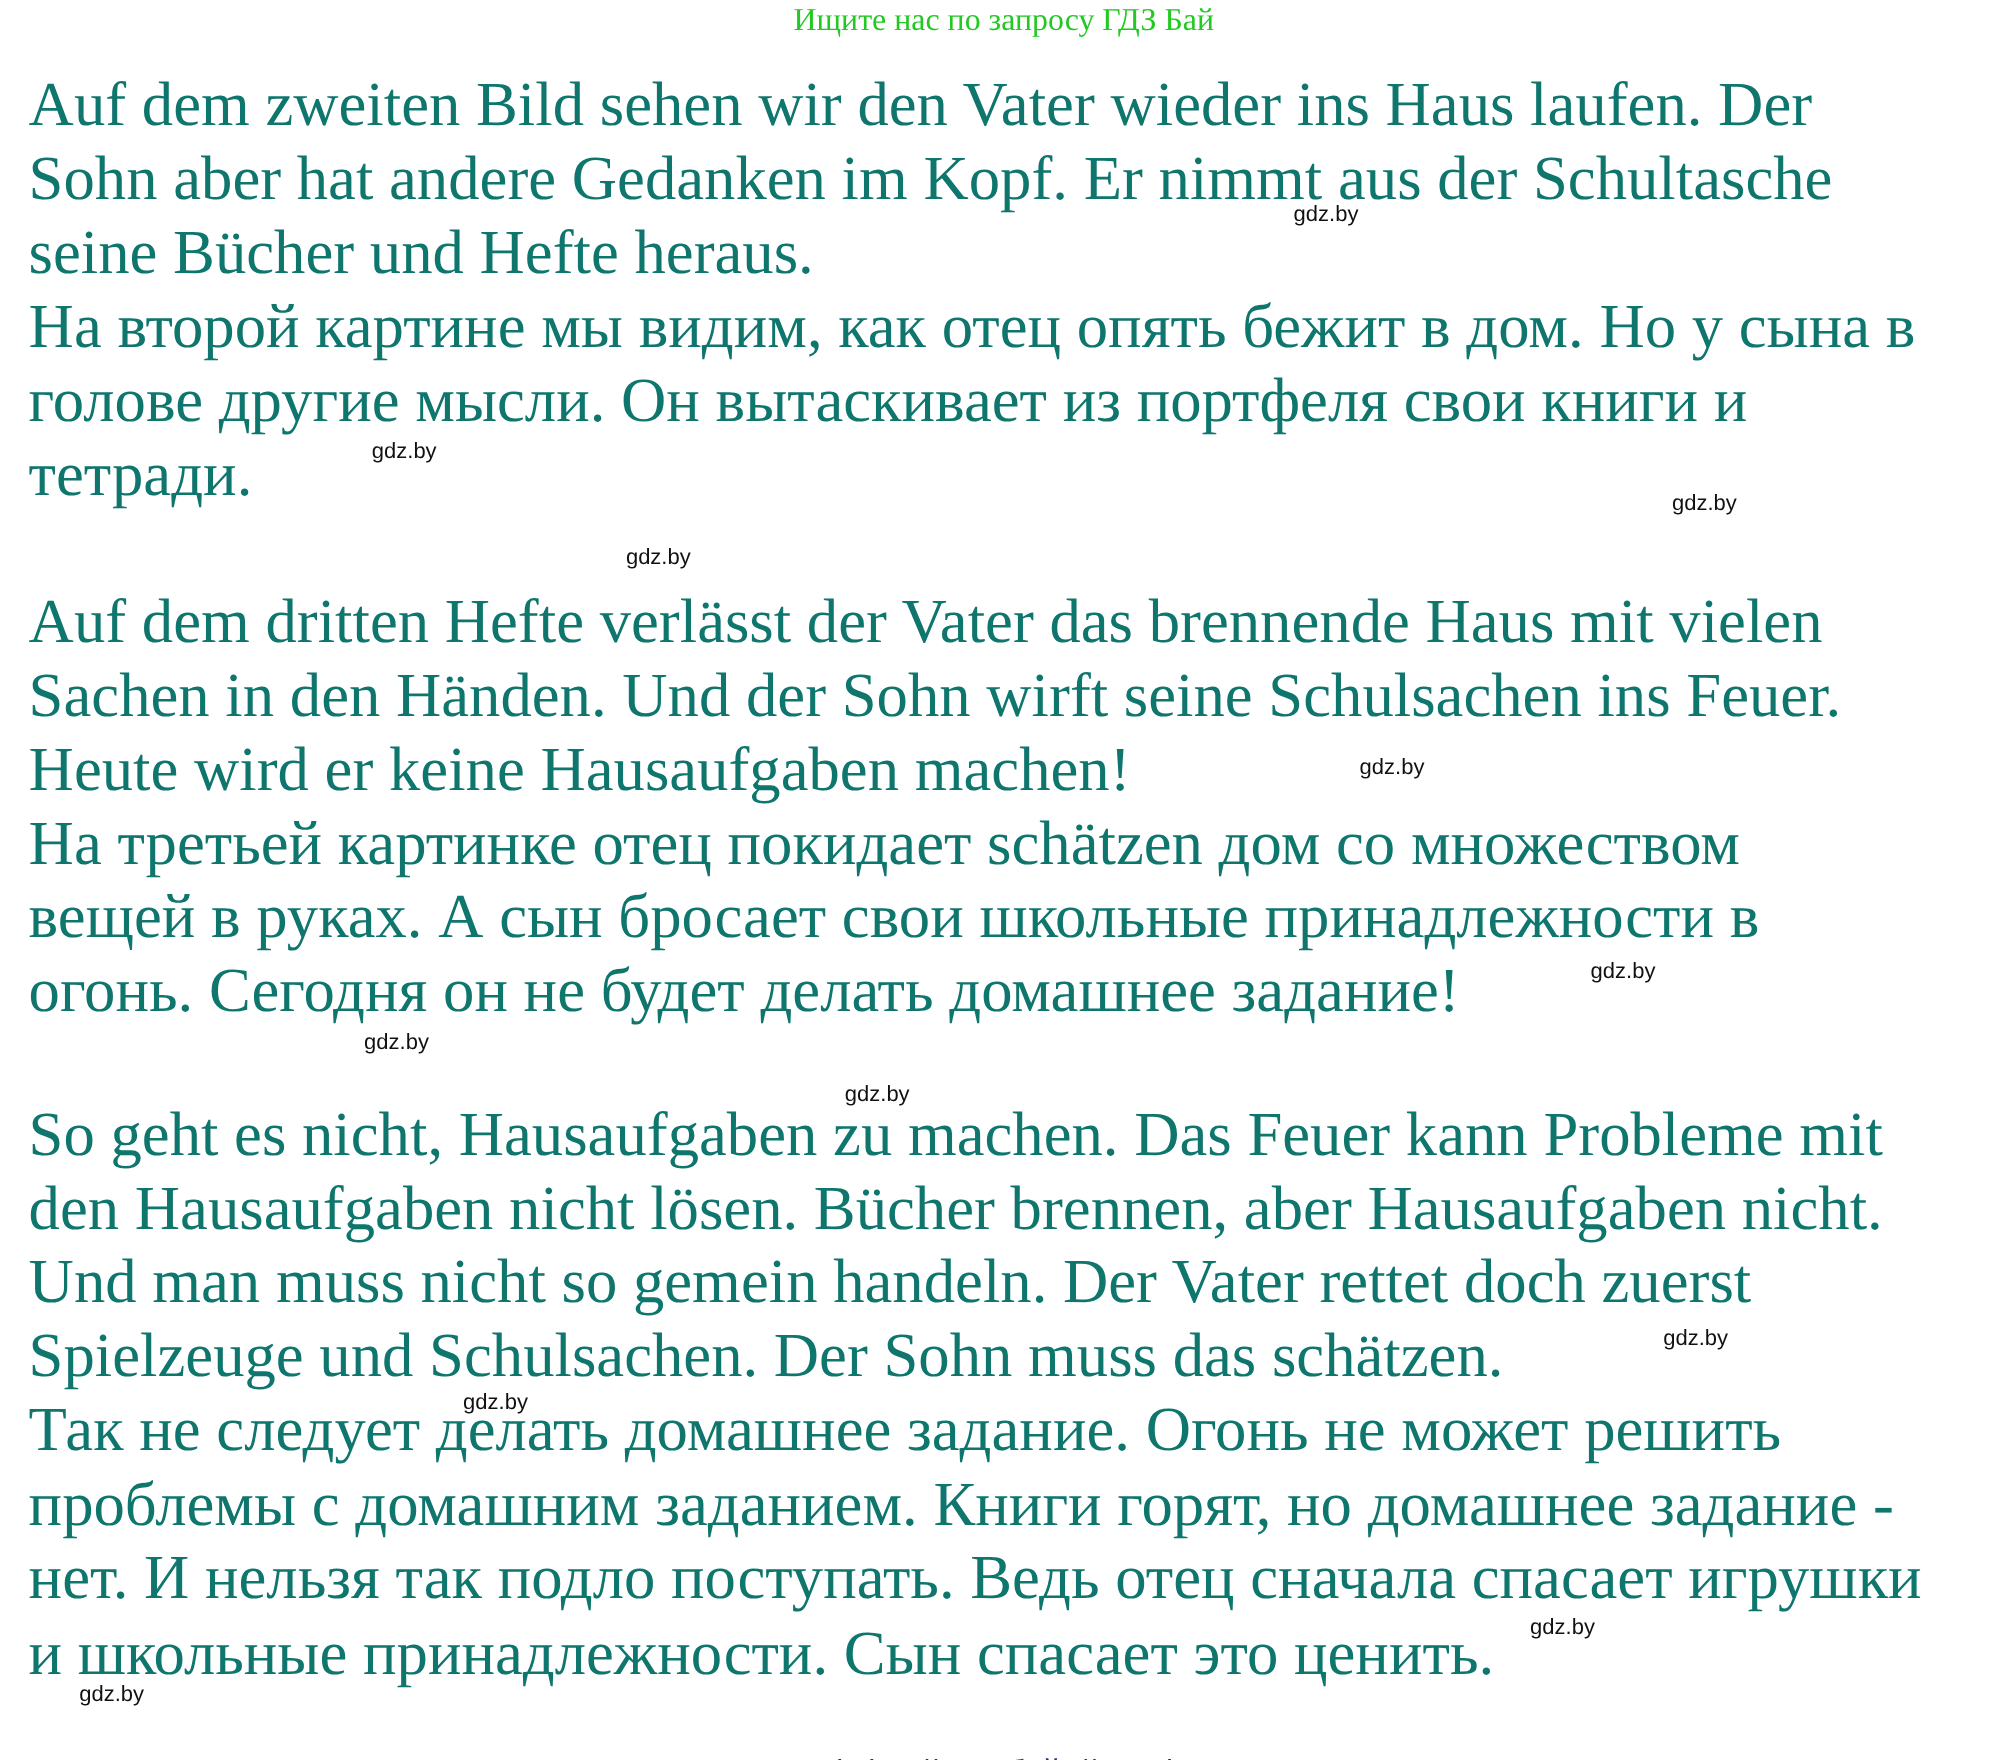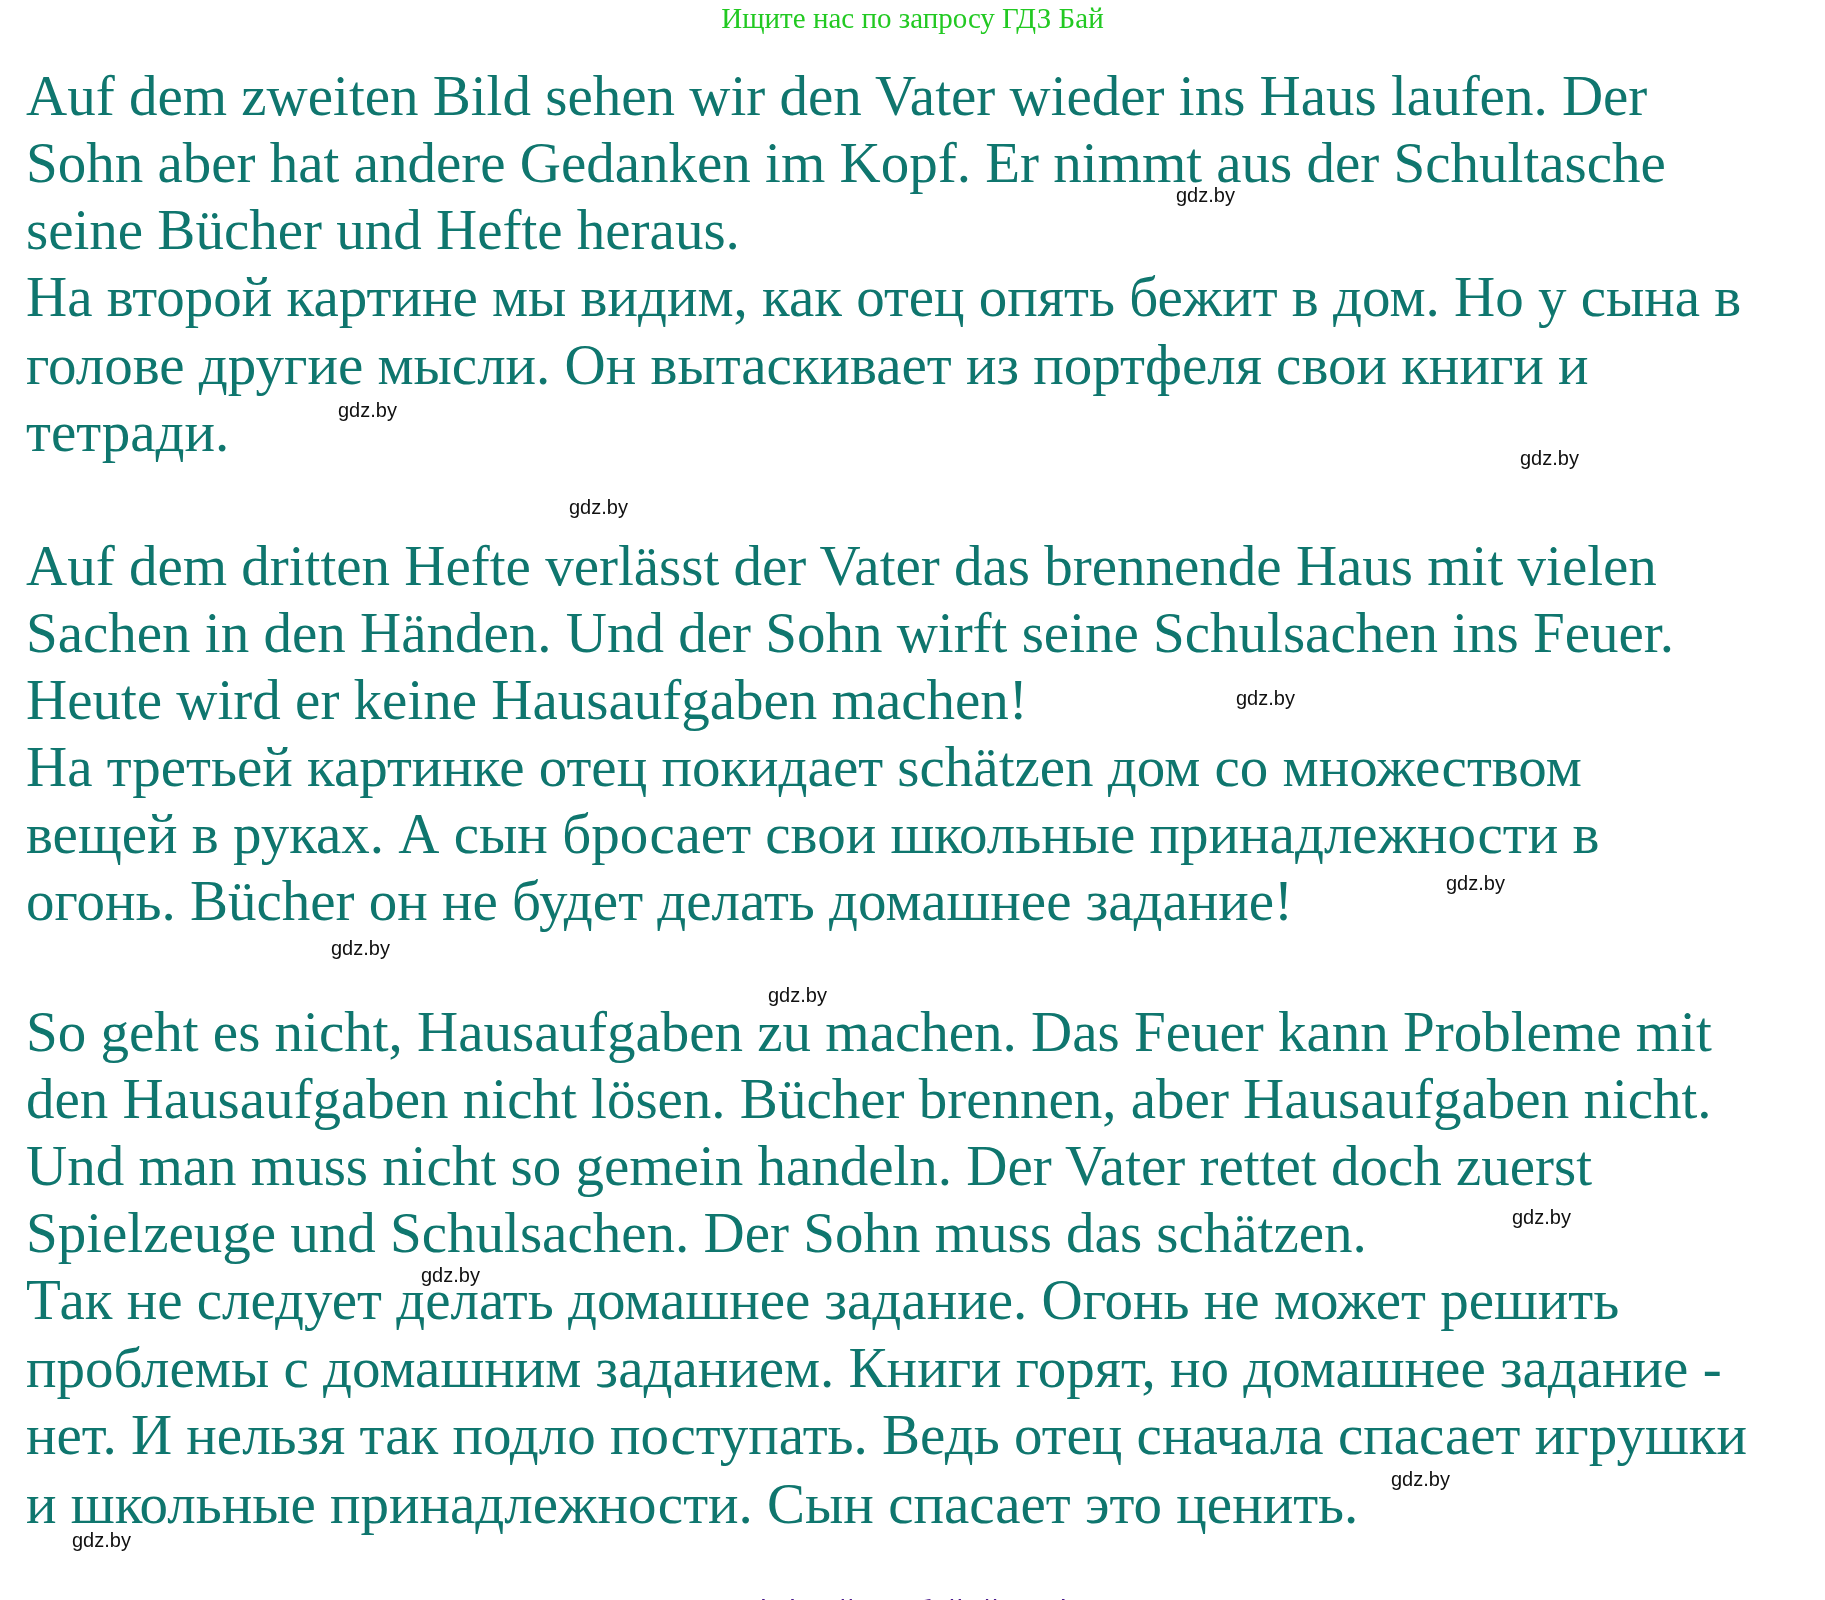--- a/index.html
+++ b/index.html
@@ -38,21 +38,21 @@
   <div class="line" style="top:336px">голове другие мысли. Он вытаскивает из портфеля свои книги и</div>
   <div class="line" style="top:403px">тетради.</div>
 </div>
 
 <div>
   <div class="line" style="top:537px">Auf dem dritten Hefte verlässt der Vater das brennende Haus mit vielen</div>
   <div class="line" style="top:604px">Sachen in den Händen. Und der Sohn wirft seine Schulsachen ins Feuer.</div>
   <div class="line" style="top:671px">Heute wird er keine Hausaufgaben machen!</div>
   <div class="line" style="top:738px">На третьей картинке отец покидает schätzen дом со множеством</div>
   <div class="line" style="top:805px">вещей в руках. А сын бросает свои школьные принадлежности в</div>
-  <div class="line" style="top:872px">огонь. Bücher он не будет делать домашнее задание!</div>
+  <div class="line" style="top:872px">огонь. Сегодня он не будет делать домашнее задание!</div>
 </div>
 
 <div>
   <div class="line" style="top:1003px">So geht es nicht, Hausaufgaben zu machen. Das Feuer kann Probleme mit</div>
   <div class="line" style="top:1070px">den Hausaufgaben nicht lösen. Bücher brennen, aber Hausaufgaben nicht.</div>
   <div class="line" style="top:1137px">Und man muss nicht so gemein handeln. Der Vater rettet doch zuerst</div>
   <div class="line" style="top:1204px">Spielzeuge und Schulsachen. Der Sohn muss das schätzen.</div>
   <div class="line" style="top:1271px">Так не следует делать домашнее задание. Огонь не может решить</div>
   <div class="line" style="top:1339px">проблемы с домашним заданием. Книги горят, но домашнее задание -</div>
   <div class="line" style="top:1406px">нет. И нельзя так подло поступать. Ведь отец сначала спасает игрушки</div>

